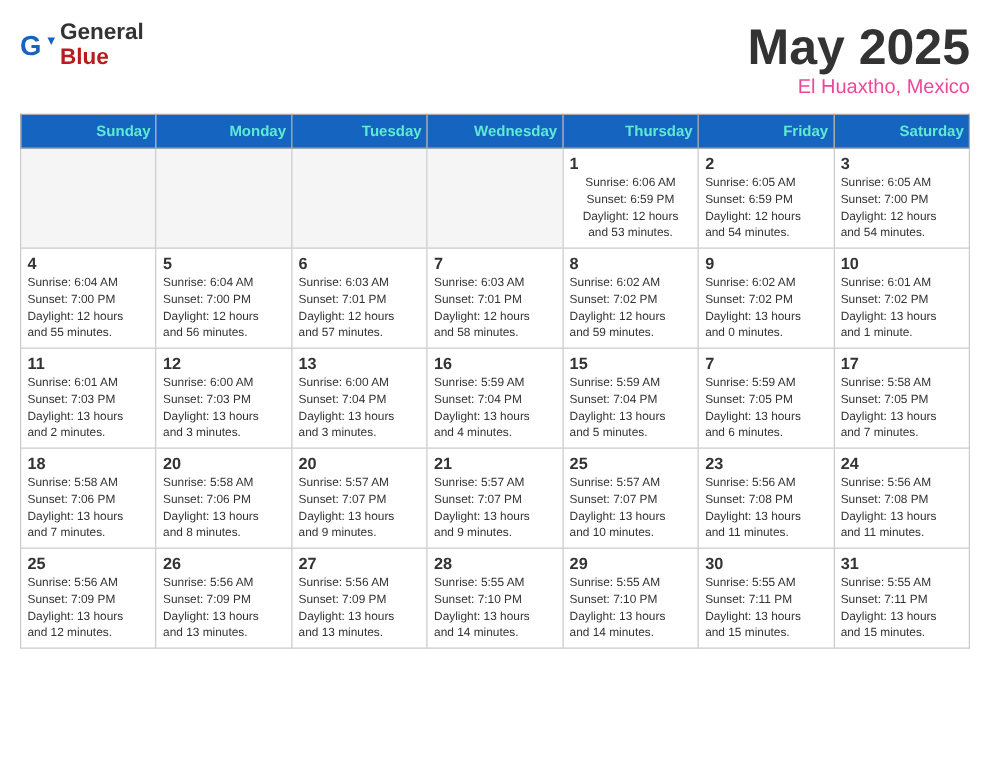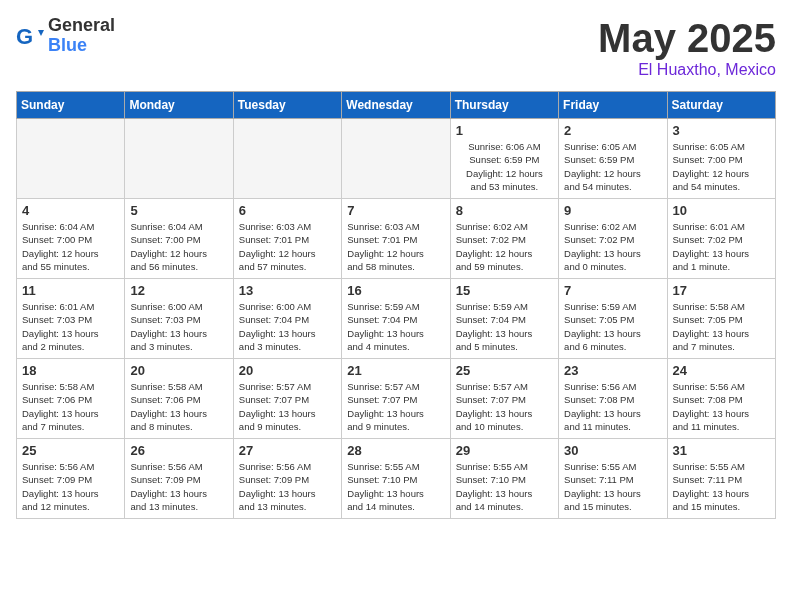--- a/index.html
+++ b/index.html
@@ -21,50 +21,50 @@
       align-items: center;
     }
     .logo-text {
       display: flex;
       flex-direction: column;
       font-size: 18px;
       font-weight: bold;
       line-height: 1.1;
     }
     .logo-general { color: #333; }
-    .logo-blue { color: #3b82f6; }
+    .logo-blue { color: #b91c1c; }
     .logo-icon {
       width: 28px;
       height: 28px;
       margin-right: 4px;
     }
     .title-block {
       text-align: right;
     }
     .month-title {
       font-size: 40px;
       font-weight: bold;
       color: #333;
     }
     .location {
       font-size: 16px;
-      color: #6d28d9;
+      color: #ec4899;
     }
     table {
       width: 100%;
       border-collapse: collapse;
       table-layout: fixed;
     }
     th {
       background-color: #1565C0;
-      color: #ffffff;
+      color: #5eead4;
       font-size: 12px;
       font-weight: bold;
       padding: 6px 4px;
-      text-align: left;
+      text-align: right;
       border: 1px solid #aaa;
     }
     td {
       border: 1px solid #ccc;
       vertical-align: top;
       padding: 4px 5px;
       font-size: 10px;
       color: #333;
       height: 80px;
       background: #fff;

